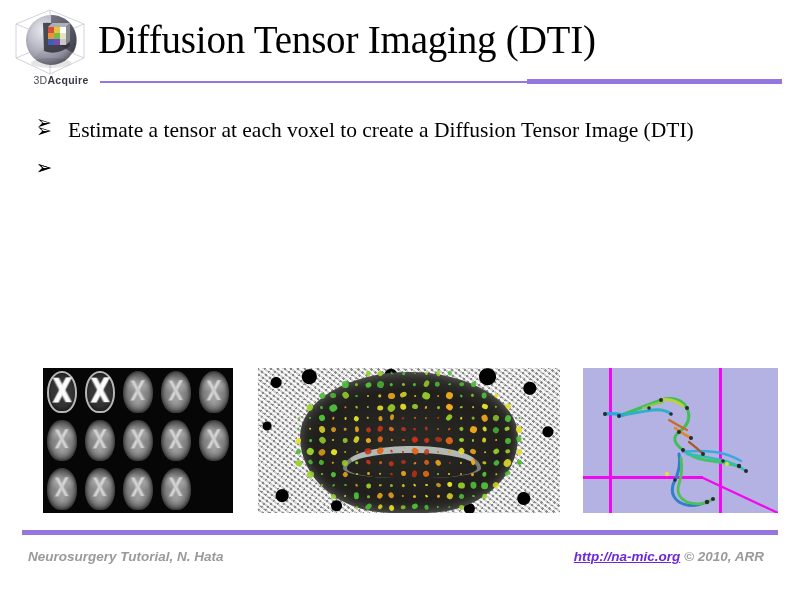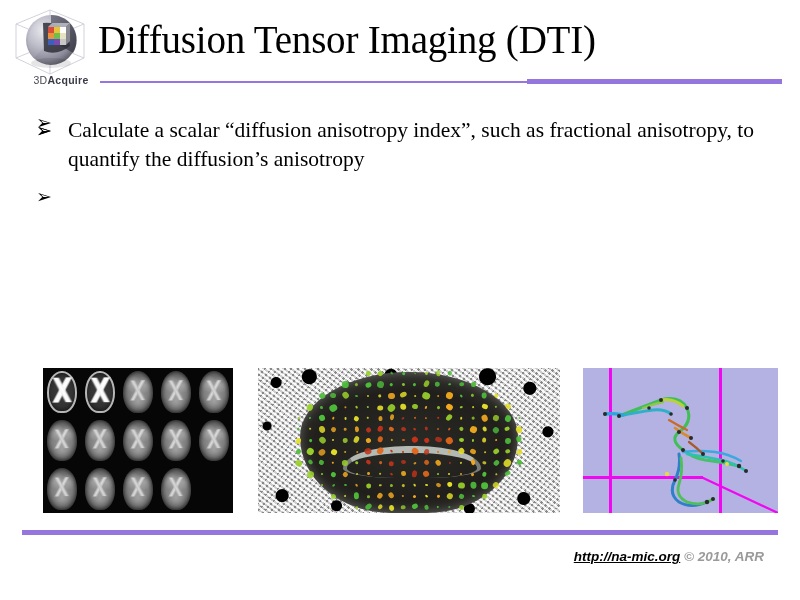--- a/index.html
+++ b/index.html
@@ -273,21 +273,21 @@
   .footer-right {
     position: absolute;
     right: 36px; top: 1px;
     font-size: 13.5px;
     font-style: italic;
     font-weight: 700;
     color: #9a9a9a;
     white-space: nowrap;
   }
   .footer-link {
-    color: #000000;
+    color: #6d28d9;
     text-decoration: underline;
     font-style: italic;
     font-weight: 700;
   }
 </style>
 </head>
 <body>
 
 <div class="slide">
 
@@ -346,24 +346,24 @@
     <div class="title-rule-thin"></div>
     <div class="title-rule-thick"></div>
   </div>
 
   <div class="bullets">
     <div class="bullet">
       <span class="marker">➢</span>
     </div>
     <div class="bullet">
       <span class="marker">➢</span>
+      <span class="btext">Estimate a tensor at each voxel to create a Diffusion Tensor Image (DTI)</span>
     </div>
     <div class="bullet">
       <span class="marker">➢</span>
-      <span class="btext">Calculate a scalar “diffusion anisotropy index”, such as fractional anisotropy, to quantify the diffusion’s anisotropy</span>
     </div>
     <div class="bullet">
       <span class="marker">➢</span>
     </div>
   </div>
 
   <div class="images">
 
     <div class="panel" id="panel-dwi">
       <div class="dwi-grid">
@@ -691,16 +691,17 @@
         <g fill="#e8d84a">
           <circle cx="84" cy="106" r="2.2"></circle>
             <circle cx="144" cy="96" r="2"></circle>
         </g>
       </svg>
     </div>
   </div>
 
   <div class="footer-rule"></div>
   <div class="footer">
+    <div class="footer-left">Neurosurgery Tutorial, N. Hata</div>
     <div class="footer-right"><a class="footer-link" href="#">http://na-mic.org</a><span> © 2010, ARR</span></div>
   </div>
 
 </div>
 
 </body></html>

